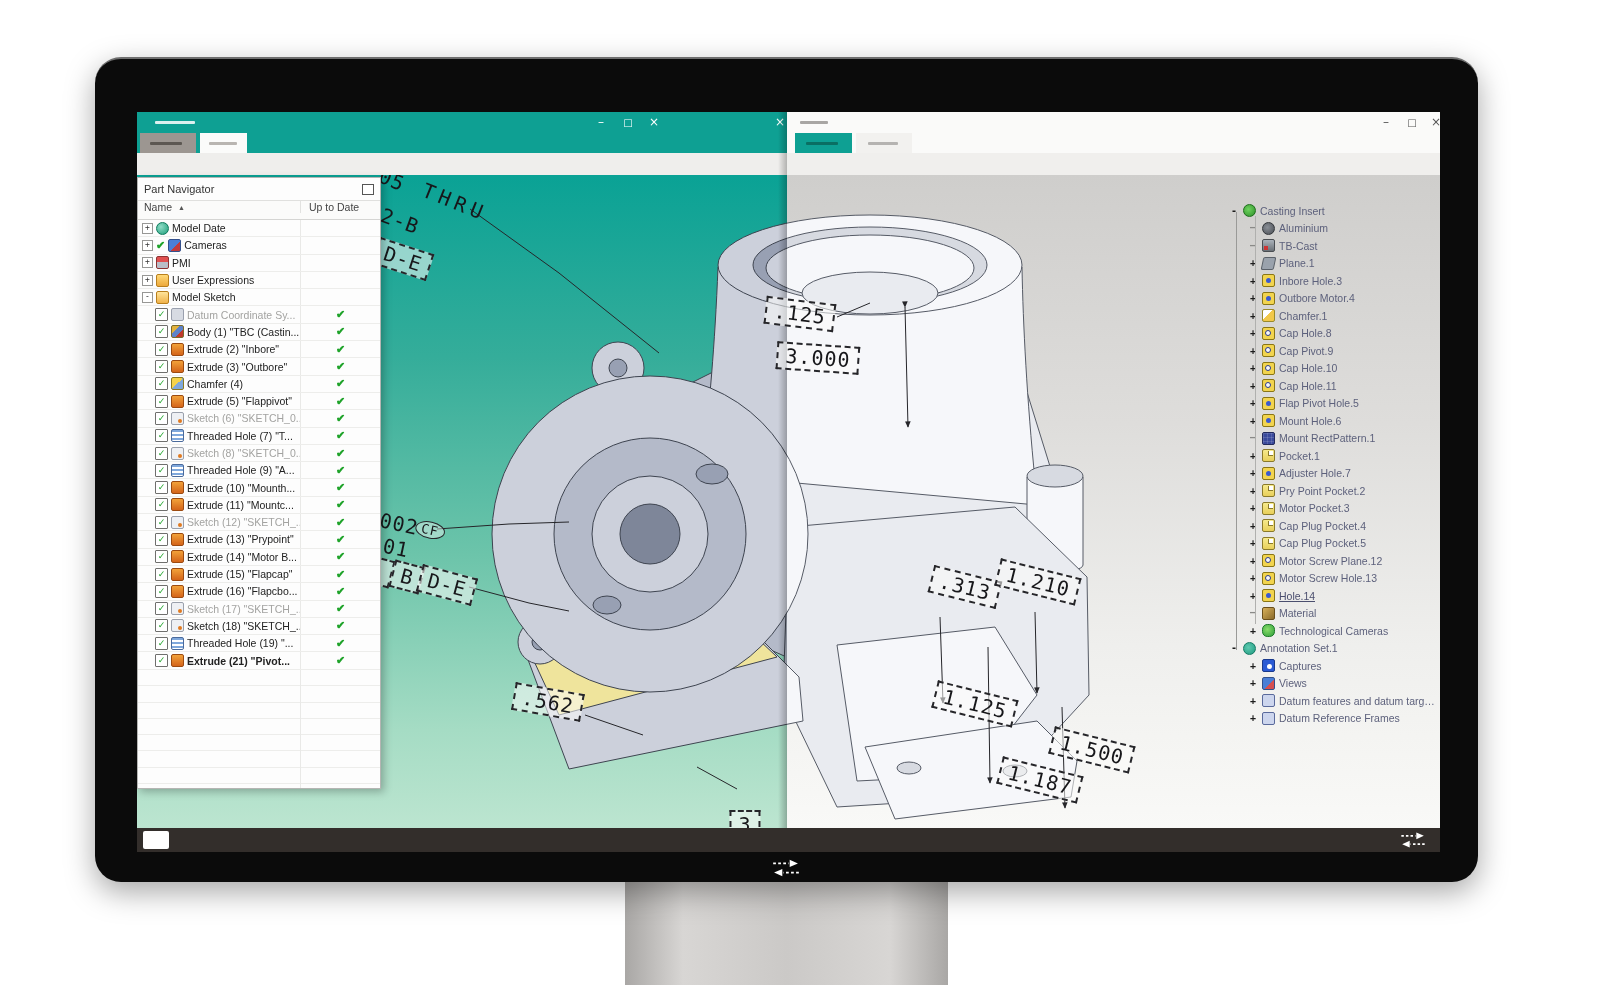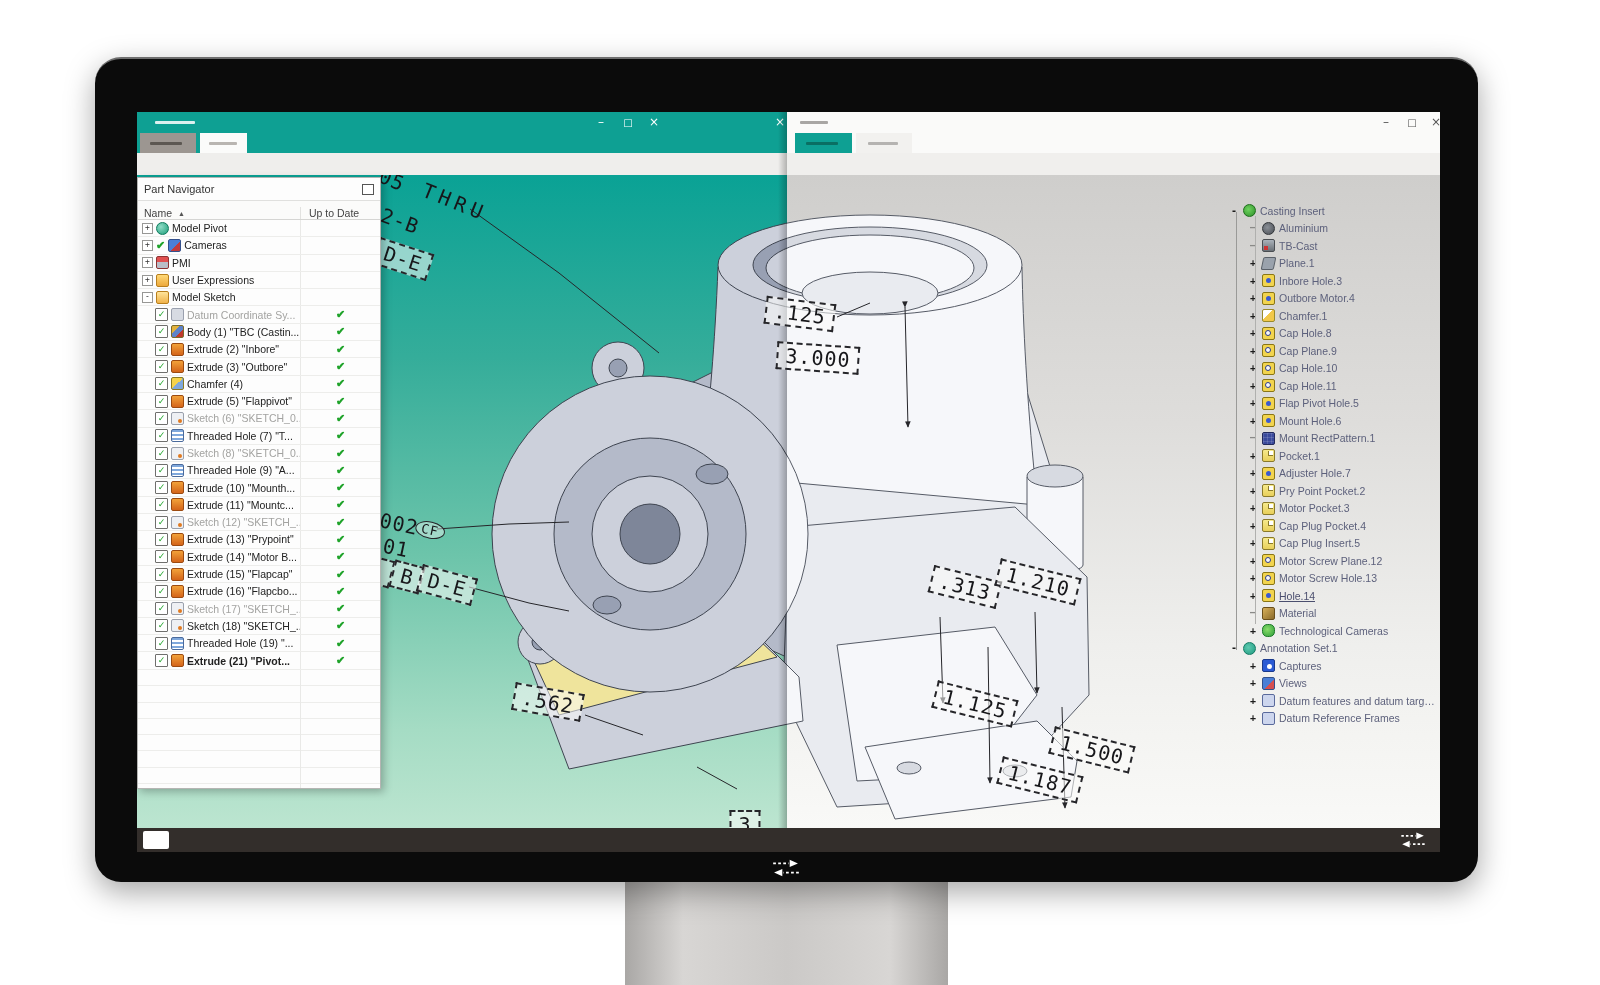--- a/index.html
+++ b/index.html
@@ -39,21 +39,21 @@
   #bottom-strip{position:absolute;left:0;top:716px;width:1303px;height:24px;background:#332e2b;z-index:9;}
   #strip-square{position:absolute;left:6px;top:3px;width:26px;height:18px;background:#fff;border-radius:2px;}
   #strip-swap{position:absolute;right:12px;top:2px;width:30px;height:20px;}
   
   #pn{position:absolute;left:0;top:65px;width:244px;height:612px;background:#fdfdfd;
     border:1px solid #b5b5b3;box-sizing:border-box;z-index:8;box-shadow:3px 3px 8px rgba(0,0,0,.25);
     display:flex;flex-direction:column;}
   #pn-header{height:22px;flex:none;display:flex;align-items:center;padding:0 6px;justify-content:space-between;
     background:#fdfdfd;border-bottom:1px solid #e0e0de;font-size:11px;color:#333;}
   #pn-float{width:10px;height:9px;border:1px solid #555;background:#fff;}
-  #pn-colhead{height:18px;flex:none;display:flex;align-items:flex-end;background:#fbfbfa;
+  #pn-colhead{height:18px;flex:none;display:flex;align-items:flex-start;background:#fbfbfa;
     border-bottom:1px solid #d5d5d3;font-size:10.5px;color:#444;}
   #pn-colhead .c1{width:163px;padding-left:6px;box-sizing:border-box;border-right:1px solid #e2e2e0;display:flex;gap:6px;align-items:center;}
   #pn-colhead .c2{flex:1;padding-left:8px;}
   #pn-colhead .sort{font-size:7px;color:#555;}
   #pn-rows{flex:none;}
   .pn-row{height:16.3px;display:flex;align-items:center;font-size:10.5px;color:#222;border-bottom:1px solid #ededEB;}
   .pn-row .nm{width:163px;flex:none;display:flex;align-items:center;gap:3px;box-sizing:border-box;
     padding-left:4px;border-right:1px solid #e9e9e7;overflow:hidden;white-space:nowrap;height:100%;}
   .pn-row .ud{flex:1;text-align:center;color:#1fa32a;font-weight:bold;font-size:11px;}
   .pn-row.grayed .lbl{color:#a3a3a1;}
@@ -261,21 +261,21 @@
             <span>Name</span>
             <span class="sort">▲</span>
           </span>
           <span class="c2">Up to Date</span>
         </div>
         <div id="pn-rows">
             <div class="pn-row">
               <span class="nm">
                 <span class="pn-exp">+</span>
                 <span class="ticon t-views3"></span>
-                <span class="lbl">Model Pivot</span>
+                <span class="lbl">Model Date</span>
               </span>
               <span class="ud"></span>
             </div>
             <div class="pn-row">
               <span class="nm">
                 <span class="pn-exp">+</span>
                 <span class="pre">✔</span>
                 <span class="ticon t-cameras"></span>
                 <span class="lbl">Cameras</span>
               </span>
@@ -539,21 +539,21 @@
             <span class="ct-lbl">Chamfer.1</span>
           </div>
           <div class="ct-row" style="padding-left: 21px;">
             <span class="ct-exp">+</span>
             <span class="cicon c-hole2"></span>
             <span class="ct-lbl">Cap Hole.8</span>
           </div>
           <div class="ct-row" style="padding-left: 21px;">
             <span class="ct-exp">+</span>
             <span class="cicon c-hole2"></span>
-            <span class="ct-lbl">Cap Plane.9</span>
+            <span class="ct-lbl">Cap Pivot.9</span>
           </div>
           <div class="ct-row" style="padding-left: 21px;">
             <span class="ct-exp">+</span>
             <span class="cicon c-hole2"></span>
             <span class="ct-lbl">Cap Hole.10</span>
           </div>
           <div class="ct-row" style="padding-left: 21px;">
             <span class="ct-exp">+</span>
             <span class="cicon c-hole2"></span>
             <span class="ct-lbl">Cap Hole.11</span>
@@ -594,21 +594,21 @@
             <span class="ct-lbl">Motor Pocket.3</span>
           </div>
           <div class="ct-row" style="padding-left: 21px;">
             <span class="ct-exp">+</span>
             <span class="cicon c-pocket"></span>
             <span class="ct-lbl">Cap Plug Pocket.4</span>
           </div>
           <div class="ct-row" style="padding-left: 21px;">
             <span class="ct-exp">+</span>
             <span class="cicon c-pocket"></span>
-            <span class="ct-lbl">Cap Plug Insert.5</span>
+            <span class="ct-lbl">Cap Plug Pocket.5</span>
           </div>
           <div class="ct-row" style="padding-left: 21px;">
             <span class="ct-exp">+</span>
             <span class="cicon c-hole2"></span>
             <span class="ct-lbl">Motor Screw Plane.12</span>
           </div>
           <div class="ct-row" style="padding-left: 21px;">
             <span class="ct-exp">+</span>
             <span class="cicon c-hole2"></span>
             <span class="ct-lbl">Motor Screw Hole.13</span>

